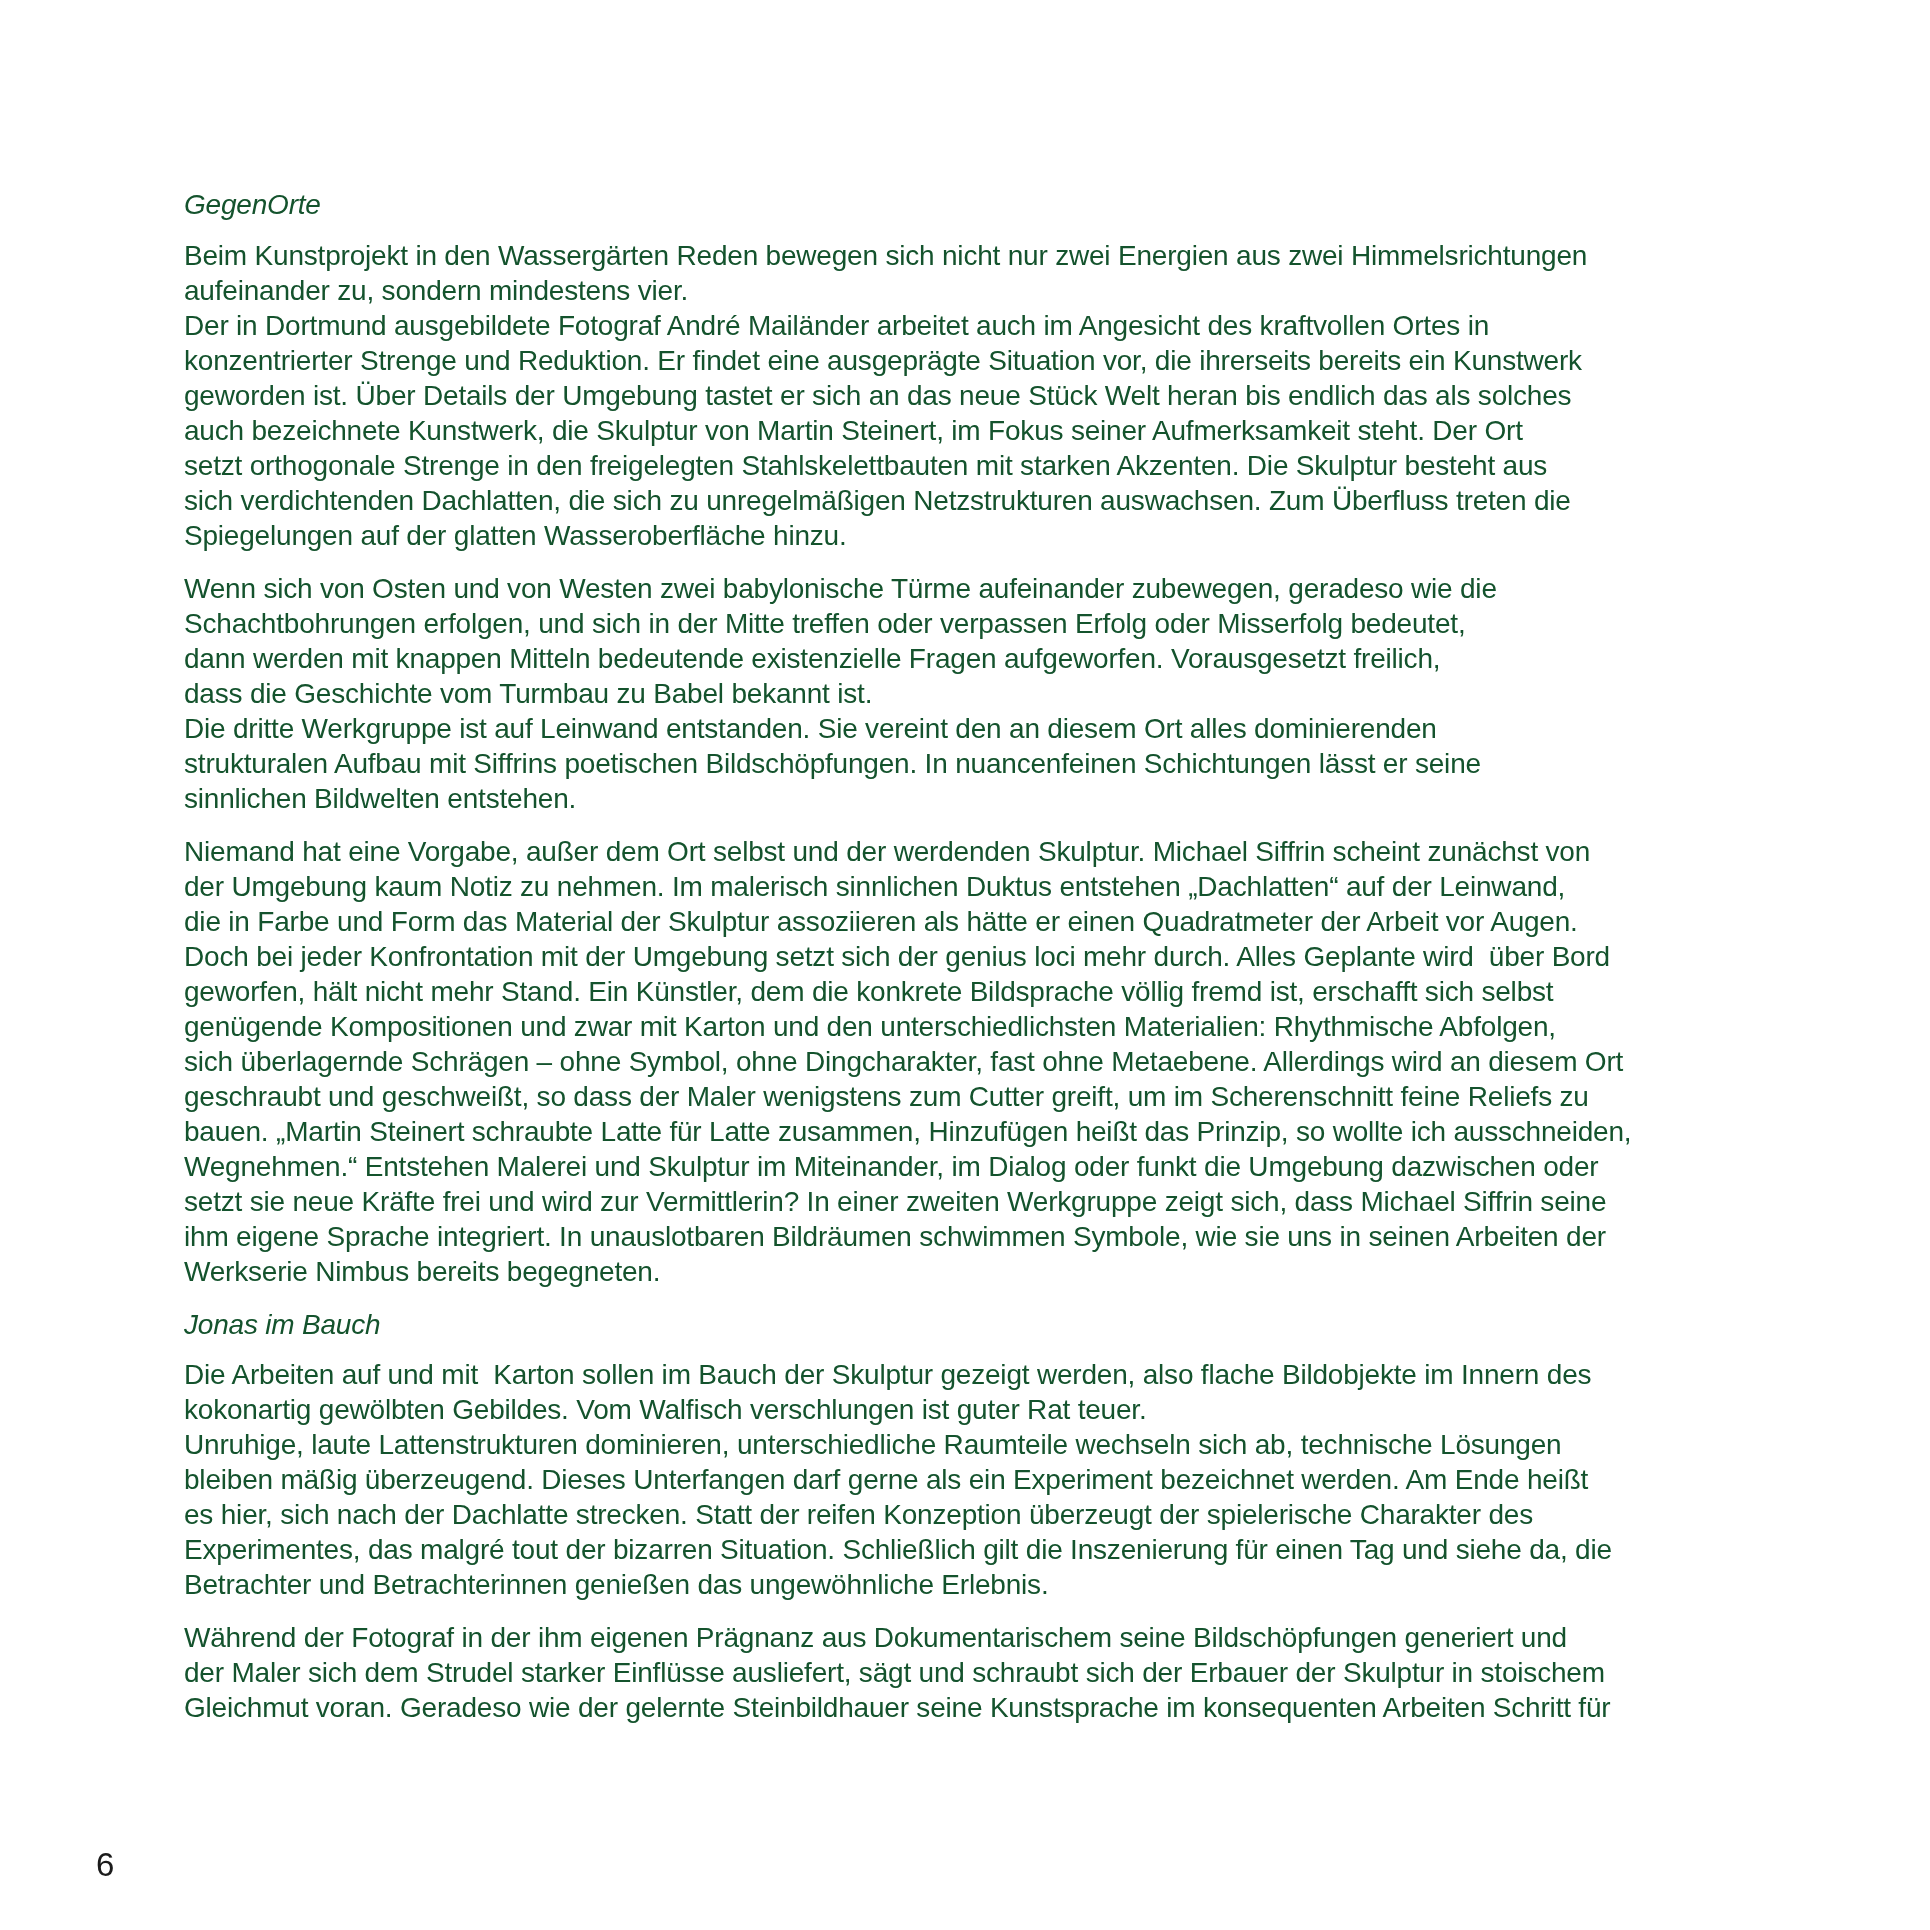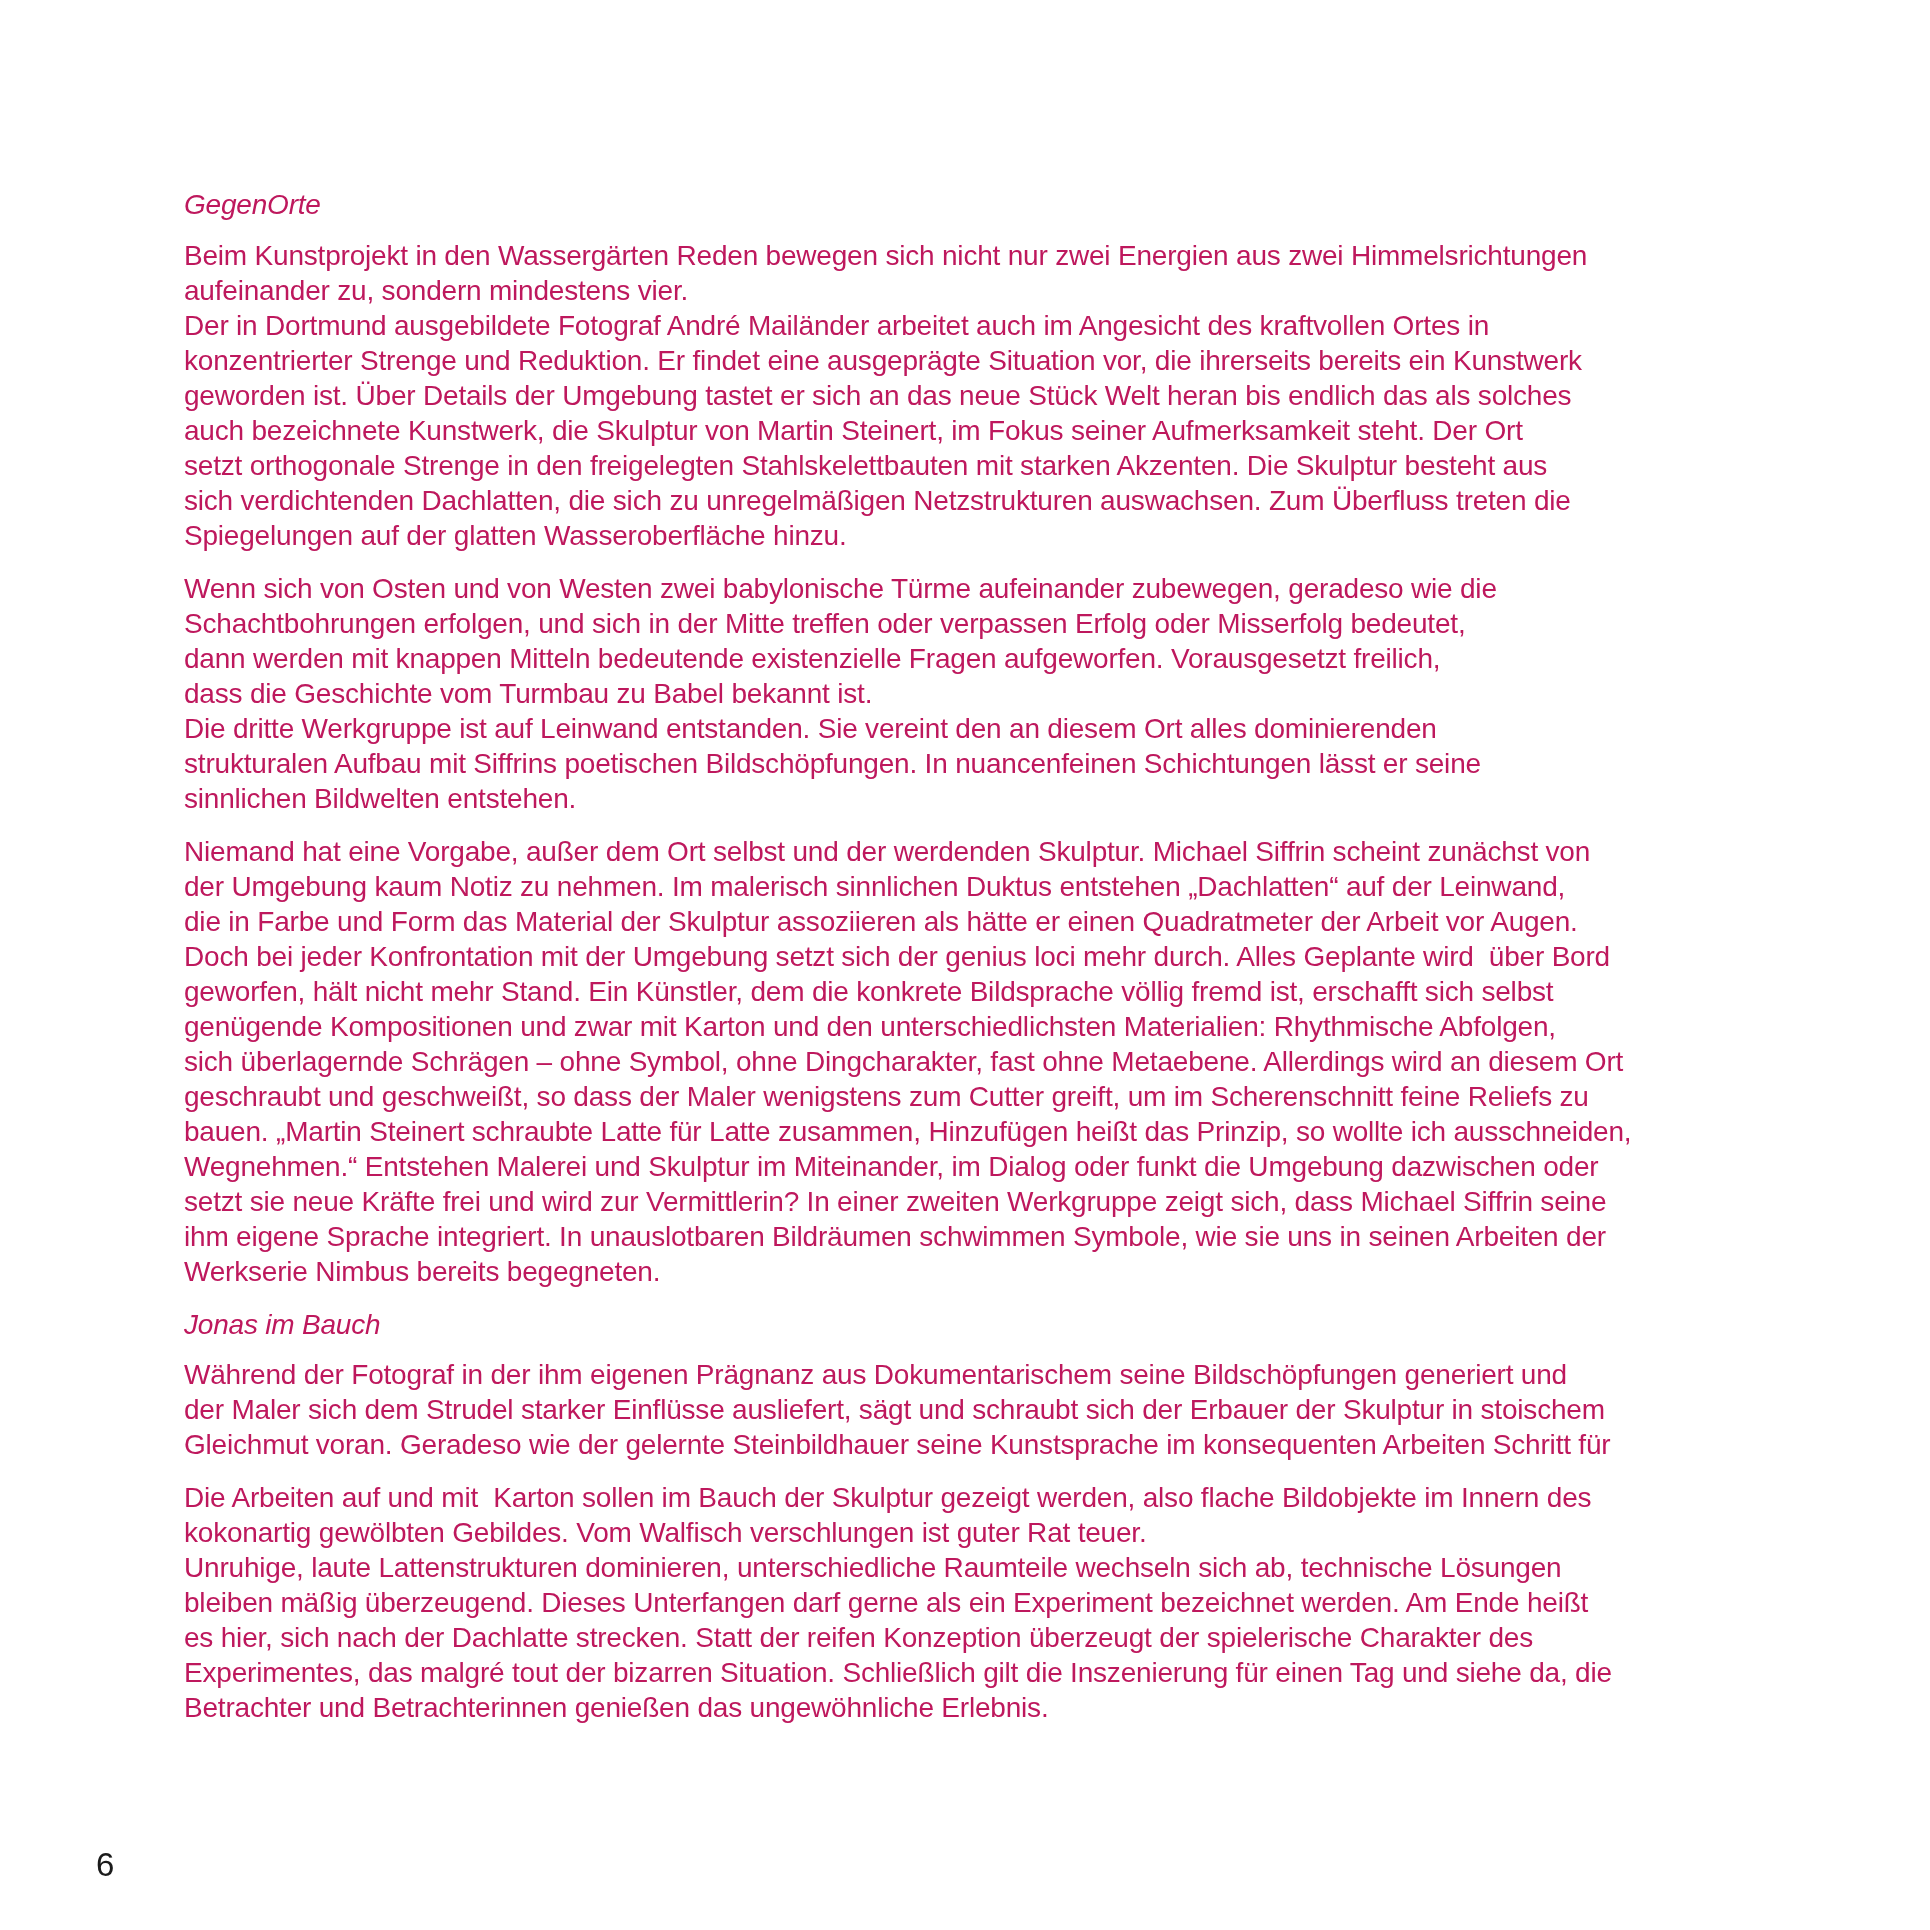--- a/index.html
+++ b/index.html
@@ -13,21 +13,21 @@
     height: 1930px;
     background: #ffffff;
     overflow: hidden;
     font-family: "Liberation Sans", sans-serif;
   }
   .content {
     position: absolute;
     left: 184px;
     top: 187px;
     width: 1634px;
-    color: #be185d;
+    color: #14532d;
     font-size: 28px;
     line-height: 35px;
     letter-spacing: -0.2px;
   }
   .doc-heading {
     font-style: italic;
     white-space: pre;
     margin: 0 0 15.6px 0;
   }
   .doc-heading.second {
@@ -76,26 +76,26 @@
 geworfen, hält nicht mehr Stand. Ein Künstler, dem die konkrete Bildsprache völlig fremd ist, erschafft sich selbst
 genügende Kompositionen und zwar mit Karton und den unterschiedlichsten Materialien: Rhythmische Abfolgen,
 sich überlagernde Schrägen – ohne Symbol, ohne Dingcharakter, fast ohne Metaebene. Allerdings wird an diesem Ort
 geschraubt und geschweißt, so dass der Maler wenigstens zum Cutter greift, um im Scherenschnitt feine Reliefs zu
 bauen. „Martin Steinert schraubte Latte für Latte zusammen, Hinzufügen heißt das Prinzip, so wollte ich ausschneiden,
 Wegnehmen.“ Entstehen Malerei und Skulptur im Miteinander, im Dialog oder funkt die Umgebung dazwischen oder
 setzt sie neue Kräfte frei und wird zur Vermittlerin? In einer zweiten Werkgruppe zeigt sich, dass Michael Siffrin seine
 ihm eigene Sprache integriert. In unauslotbaren Bildräumen schwimmen Symbole, wie sie uns in seinen Arbeiten der
 Werkserie Nimbus bereits begegneten.</div>
     <div class="doc-heading second">Jonas im Bauch</div>
-    <div class="doc-paragraph">Während der Fotograf in der ihm eigenen Prägnanz aus Dokumentarischem seine Bildschöpfungen generiert und
-der Maler sich dem Strudel starker Einflüsse ausliefert, sägt und schraubt sich der Erbauer der Skulptur in stoischem
-Gleichmut voran. Geradeso wie der gelernte Steinbildhauer seine Kunstsprache im konsequenten Arbeiten Schritt für</div>
     <div class="doc-paragraph">Die Arbeiten auf und mit  Karton sollen im Bauch der Skulptur gezeigt werden, also flache Bildobjekte im Innern des
 kokonartig gewölbten Gebildes. Vom Walfisch verschlungen ist guter Rat teuer.
 Unruhige, laute Lattenstrukturen dominieren, unterschiedliche Raumteile wechseln sich ab, technische Lösungen
 bleiben mäßig überzeugend. Dieses Unterfangen darf gerne als ein Experiment bezeichnet werden. Am Ende heißt
 es hier, sich nach der Dachlatte strecken. Statt der reifen Konzeption überzeugt der spielerische Charakter des
 Experimentes, das malgré tout der bizarren Situation. Schließlich gilt die Inszenierung für einen Tag und siehe da, die
 Betrachter und Betrachterinnen genießen das ungewöhnliche Erlebnis.</div>
+    <div class="doc-paragraph">Während der Fotograf in der ihm eigenen Prägnanz aus Dokumentarischem seine Bildschöpfungen generiert und
+der Maler sich dem Strudel starker Einflüsse ausliefert, sägt und schraubt sich der Erbauer der Skulptur in stoischem
+Gleichmut voran. Geradeso wie der gelernte Steinbildhauer seine Kunstsprache im konsequenten Arbeiten Schritt für</div>
   </div>
   <div class="page-number">6</div>
 </div>
 
 
 </body></html>

